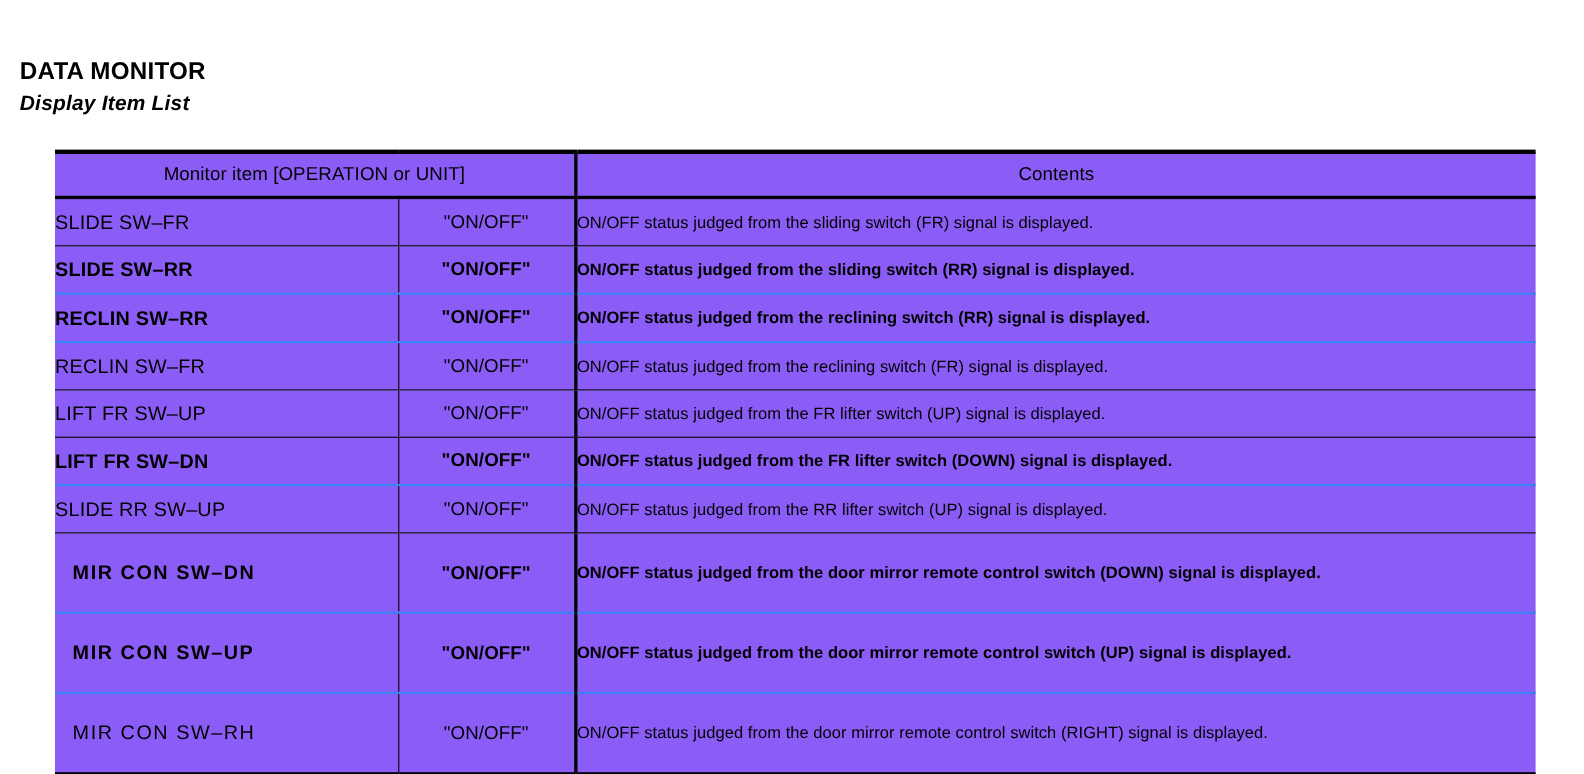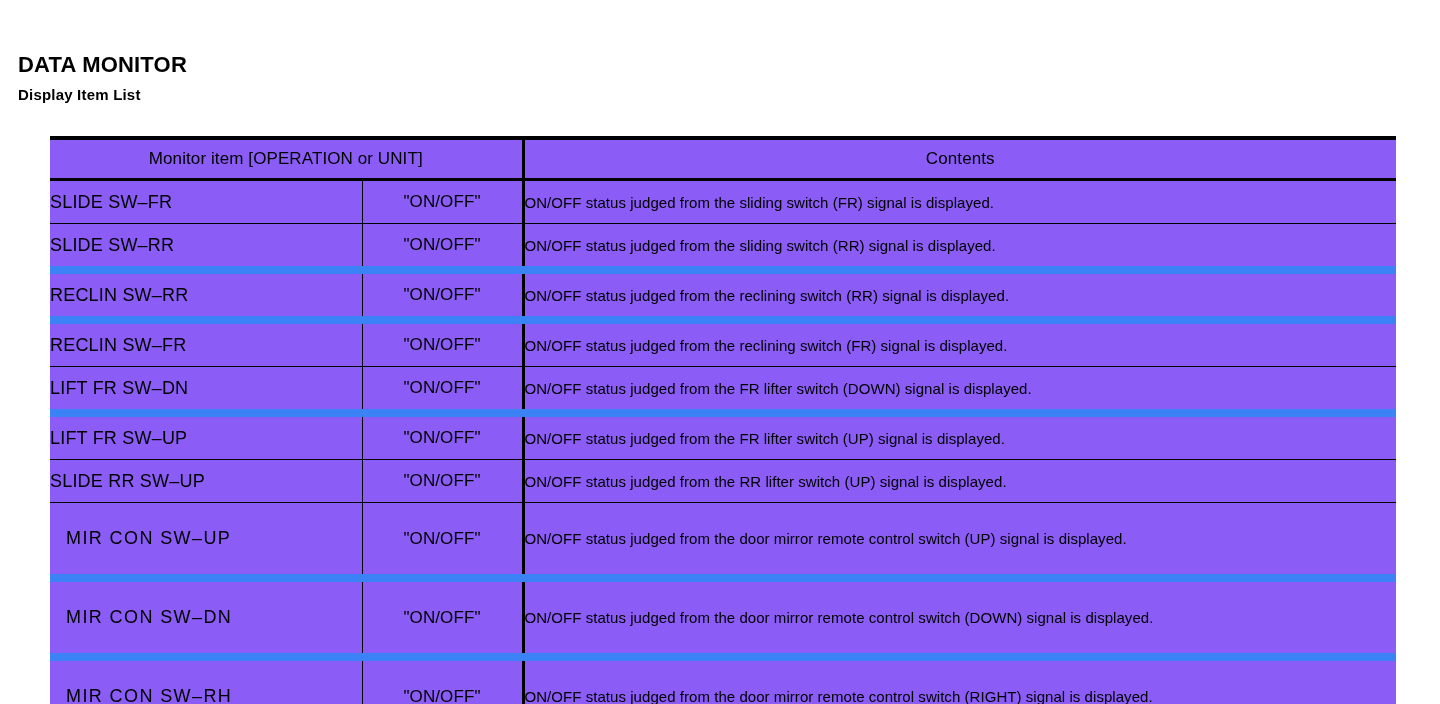--- a/index.html
+++ b/index.html
@@ -29,25 +29,26 @@
     top: 2px;
   }
   .title-main {
     font-size: 22px;
     font-weight: bold;
     line-height: 30px;
     letter-spacing: 0.2px;
     white-space: nowrap;
   }
   .title-sub {
-    font-size: 15px;
+    font-size: 19px;
     font-weight: bold;
     line-height: 30px;
     letter-spacing: 0.2px;
     white-space: nowrap;
+    font-style: italic;
   }
 
   
   .table-wrap {
     position: absolute;
     left: 50px;
     top: 88px;
     width: 1346px;
   }
   table.dm {
@@ -78,21 +79,22 @@
   }
   .hdr-cell.contents {
     border-left: 3px solid #000;
   }
 
   
   tr.row td {
     border-bottom: 1.5px solid #000;
   }
   tr.row.heavy td {
-    border-bottom: 8px solid #3b82f6;
+    border-bottom: 2px solid #3b82f6;
+    font-weight: bold;
   }
   tr.row.last td {
     border-bottom: 4px solid #000;
   }
 
   td.item {
     font-size: 18px;
     padding-left: 16px;
     letter-spacing: 0.2px;
     white-space: nowrap;
@@ -163,49 +165,49 @@
           <td class="unit">"ON/OFF"</td>
           <td class="contents">ON/OFF status judged from the reclining switch (RR) signal is displayed.</td>
         </tr>
 
         <tr class="row r-short">
           <td class="item">RECLIN  SW–FR</td>
           <td class="unit">"ON/OFF"</td>
           <td class="contents">ON/OFF status judged from the reclining switch (FR) signal is displayed.</td>
         </tr>
 
+        <tr class="row r-short">
+          <td class="item">LIFT  FR  SW–UP</td>
+          <td class="unit">"ON/OFF"</td>
+          <td class="contents">ON/OFF status judged from the FR lifter switch (UP) signal is displayed.</td>
+        </tr>
+
         <tr class="row r-short heavy">
           <td class="item">LIFT  FR  SW–DN</td>
           <td class="unit">"ON/OFF"</td>
           <td class="contents">ON/OFF status judged from the FR lifter switch (DOWN) signal is displayed.</td>
         </tr>
 
         <tr class="row r-short">
-          <td class="item">LIFT  FR  SW–UP</td>
-          <td class="unit">"ON/OFF"</td>
-          <td class="contents">ON/OFF status judged from the FR lifter switch (UP) signal is displayed.</td>
-        </tr>
-
-        <tr class="row r-short">
           <td class="item">SLIDE  RR  SW–UP</td>
           <td class="unit">"ON/OFF"</td>
           <td class="contents">ON/OFF status judged from the RR lifter switch (UP) signal is displayed.</td>
         </tr>
 
+
+        <tr class="row r-tall heavy">
+          <td class="item spaced">MIR  CON  SW–DN</td>
+          <td class="unit">"ON/OFF"</td>
+          <td class="contents">ON/OFF status judged from the door mirror remote control switch (DOWN) signal is displayed.</td>
+        </tr>
 
         <tr class="row r-tall heavy">
           <td class="item spaced">MIR  CON  SW–UP</td>
           <td class="unit">"ON/OFF"</td>
           <td class="contents">ON/OFF status judged from the door mirror remote control switch (UP) signal is displayed.</td>
-        </tr>
-
-        <tr class="row r-tall heavy">
-          <td class="item spaced">MIR  CON  SW–DN</td>
-          <td class="unit">"ON/OFF"</td>
-          <td class="contents">ON/OFF status judged from the door mirror remote control switch (DOWN) signal is displayed.</td>
         </tr>
 
         <tr class="row r-tall last">
           <td class="item spaced">MIR  CON  SW–RH</td>
           <td class="unit">"ON/OFF"</td>
           <td class="contents">ON/OFF status judged from the door mirror remote control switch (RIGHT) signal is displayed.</td>
         </tr>
 
       </tbody>
     </table>

